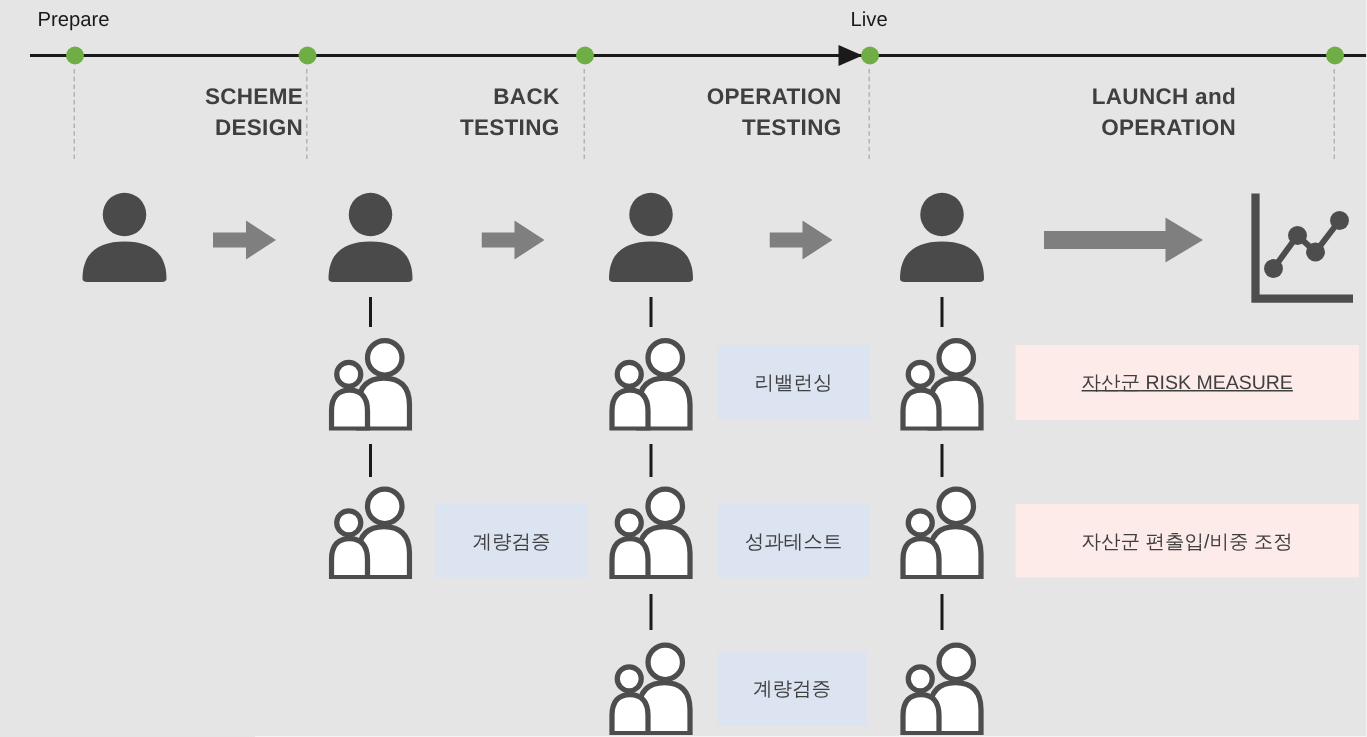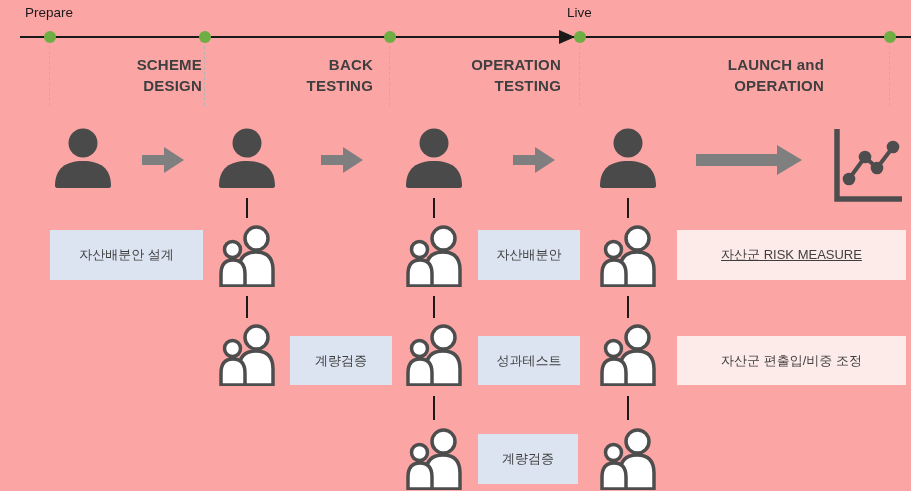--- a/index.html
+++ b/index.html
@@ -1,20 +1,20 @@
 <!DOCTYPE html>
 <html><head>
 <meta charset="utf-8">
 <style>
   * { margin:0; padding:0; box-sizing:border-box; }
   html,body { background:#ffffff; }
   body { font-family:"Liberation Sans", sans-serif; }
   .canvas {
     position:relative; width:911px; height:491px;
-    background:#fca5a5; overflow:hidden;
+    background:#e5e5e5; overflow:hidden;
   }
   .tl-line { position:absolute; left:20px; top:36px; width:891px; height:2px; background:#1a1a1a; }
   .tl-arrowhead {
     position:absolute; left:559px; top:30px; width:0; height:0;
     border-top:7px solid transparent; border-bottom:7px solid transparent;
     border-left:16px solid #1a1a1a;
   }
   .tl-dot { position:absolute; top:31px; width:12px; height:12px; border-radius:50%; background:#6fae44; }
   .tl-label { position:absolute; top:5px; font-size:13.5px; color:#1a1a1a; white-space:nowrap; }
   .vdash { position:absolute; top:46px; height:60px; width:0; border-left:1px dashed #b3b3b3; }
@@ -110,36 +110,35 @@
 
   <div class="conn" style="left:246px;top:198px;height:20px;"></div>
   <div class="conn" style="left:433px;top:198px;height:20px;"></div>
   <div class="conn" style="left:627px;top:198px;height:20px;"></div>
   <div class="conn" style="left:246px;top:296px;height:22px;"></div>
   <div class="conn" style="left:433px;top:296px;height:22px;"></div>
   <div class="conn" style="left:627px;top:296px;height:22px;"></div>
   <div class="conn" style="left:433px;top:396px;height:24px;"></div>
   <div class="conn" style="left:627px;top:396px;height:24px;"></div>
 
-  <div class="task blue" style="left:50px;top:230px;width:153px;height:50px;">자산배분안 설계</div>
 
   <svg class="icon" style="left:219px;top:225px;" width="56" height="62" viewBox="0 0 56 62">
     <path d="M20,61 L20,45 C20,32 27,27 37,27 C47,27 54,32 54,45 L54,61 Z" fill="#ffffff" stroke="#4d4d4d" stroke-width="3.5"></path>
     <circle cx="37.5" cy="13.5" r="11.5" fill="#ffffff" stroke="#4d4d4d" stroke-width="3.5"></circle>
     <path d="M2,61 L2,49 C2,39 7,35 14,35 C21,35 26,39 26,49 L26,61 Z" fill="#ffffff" stroke="#4d4d4d" stroke-width="3.5"></path>
     <circle cx="13.5" cy="24.5" r="8" fill="#ffffff" stroke="#4d4d4d" stroke-width="3.5"></circle>
   </svg>
 
   <svg class="icon" style="left:406px;top:225px;" width="56" height="62" viewBox="0 0 56 62">
     <path d="M20,61 L20,45 C20,32 27,27 37,27 C47,27 54,32 54,45 L54,61 Z" fill="#ffffff" stroke="#4d4d4d" stroke-width="3.5"></path>
     <circle cx="37.5" cy="13.5" r="11.5" fill="#ffffff" stroke="#4d4d4d" stroke-width="3.5"></circle>
     <path d="M2,61 L2,49 C2,39 7,35 14,35 C21,35 26,39 26,49 L26,61 Z" fill="#ffffff" stroke="#4d4d4d" stroke-width="3.5"></path>
     <circle cx="13.5" cy="24.5" r="8" fill="#ffffff" stroke="#4d4d4d" stroke-width="3.5"></circle>
   </svg>
-  <div class="task blue" style="left:478px;top:230px;width:102px;height:50px;">자산배분안</div>
+  <div class="task blue" style="left:478px;top:230px;width:102px;height:50px;">리밸런싱</div>
 
   <svg class="icon" style="left:600px;top:225px;" width="56" height="62" viewBox="0 0 56 62">
     <path d="M20,61 L20,45 C20,32 27,27 37,27 C47,27 54,32 54,45 L54,61 Z" fill="#ffffff" stroke="#4d4d4d" stroke-width="3.5"></path>
     <circle cx="37.5" cy="13.5" r="11.5" fill="#ffffff" stroke="#4d4d4d" stroke-width="3.5"></circle>
     <path d="M2,61 L2,49 C2,39 7,35 14,35 C21,35 26,39 26,49 L26,61 Z" fill="#ffffff" stroke="#4d4d4d" stroke-width="3.5"></path>
     <circle cx="13.5" cy="24.5" r="8" fill="#ffffff" stroke="#4d4d4d" stroke-width="3.5"></circle>
   </svg>
   <div class="task pink" style="left:677px;top:230px;width:229px;height:50px;text-decoration:underline;">자산군 RISK MEASURE</div>
 
   <svg class="icon" style="left:219px;top:324px;" width="56" height="62" viewBox="0 0 56 62">

